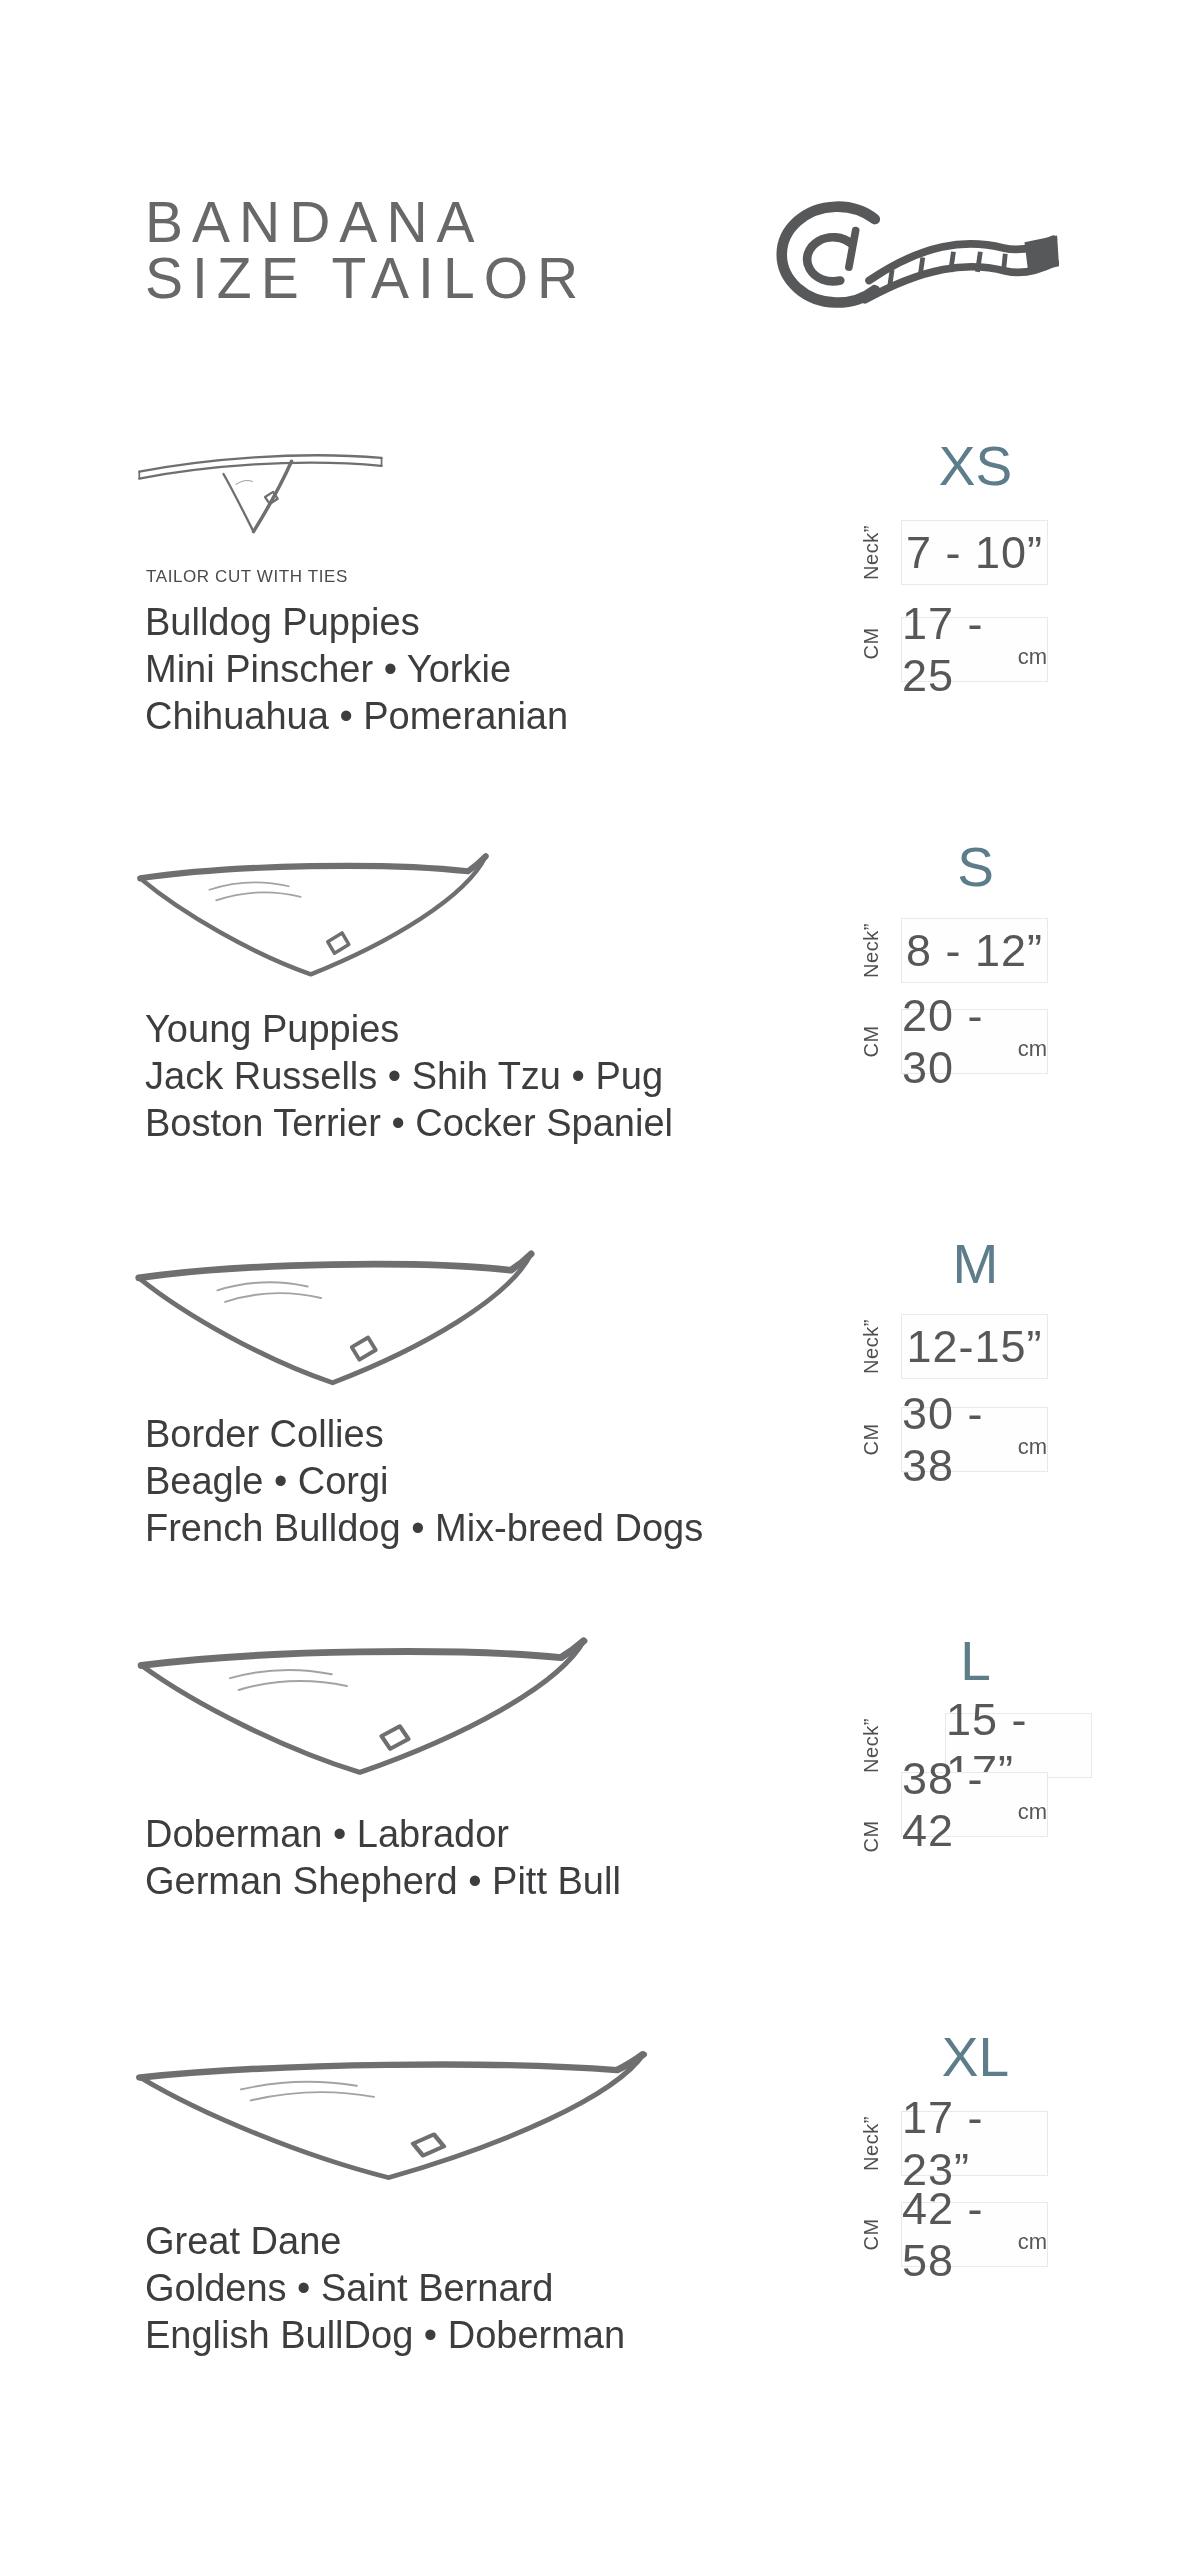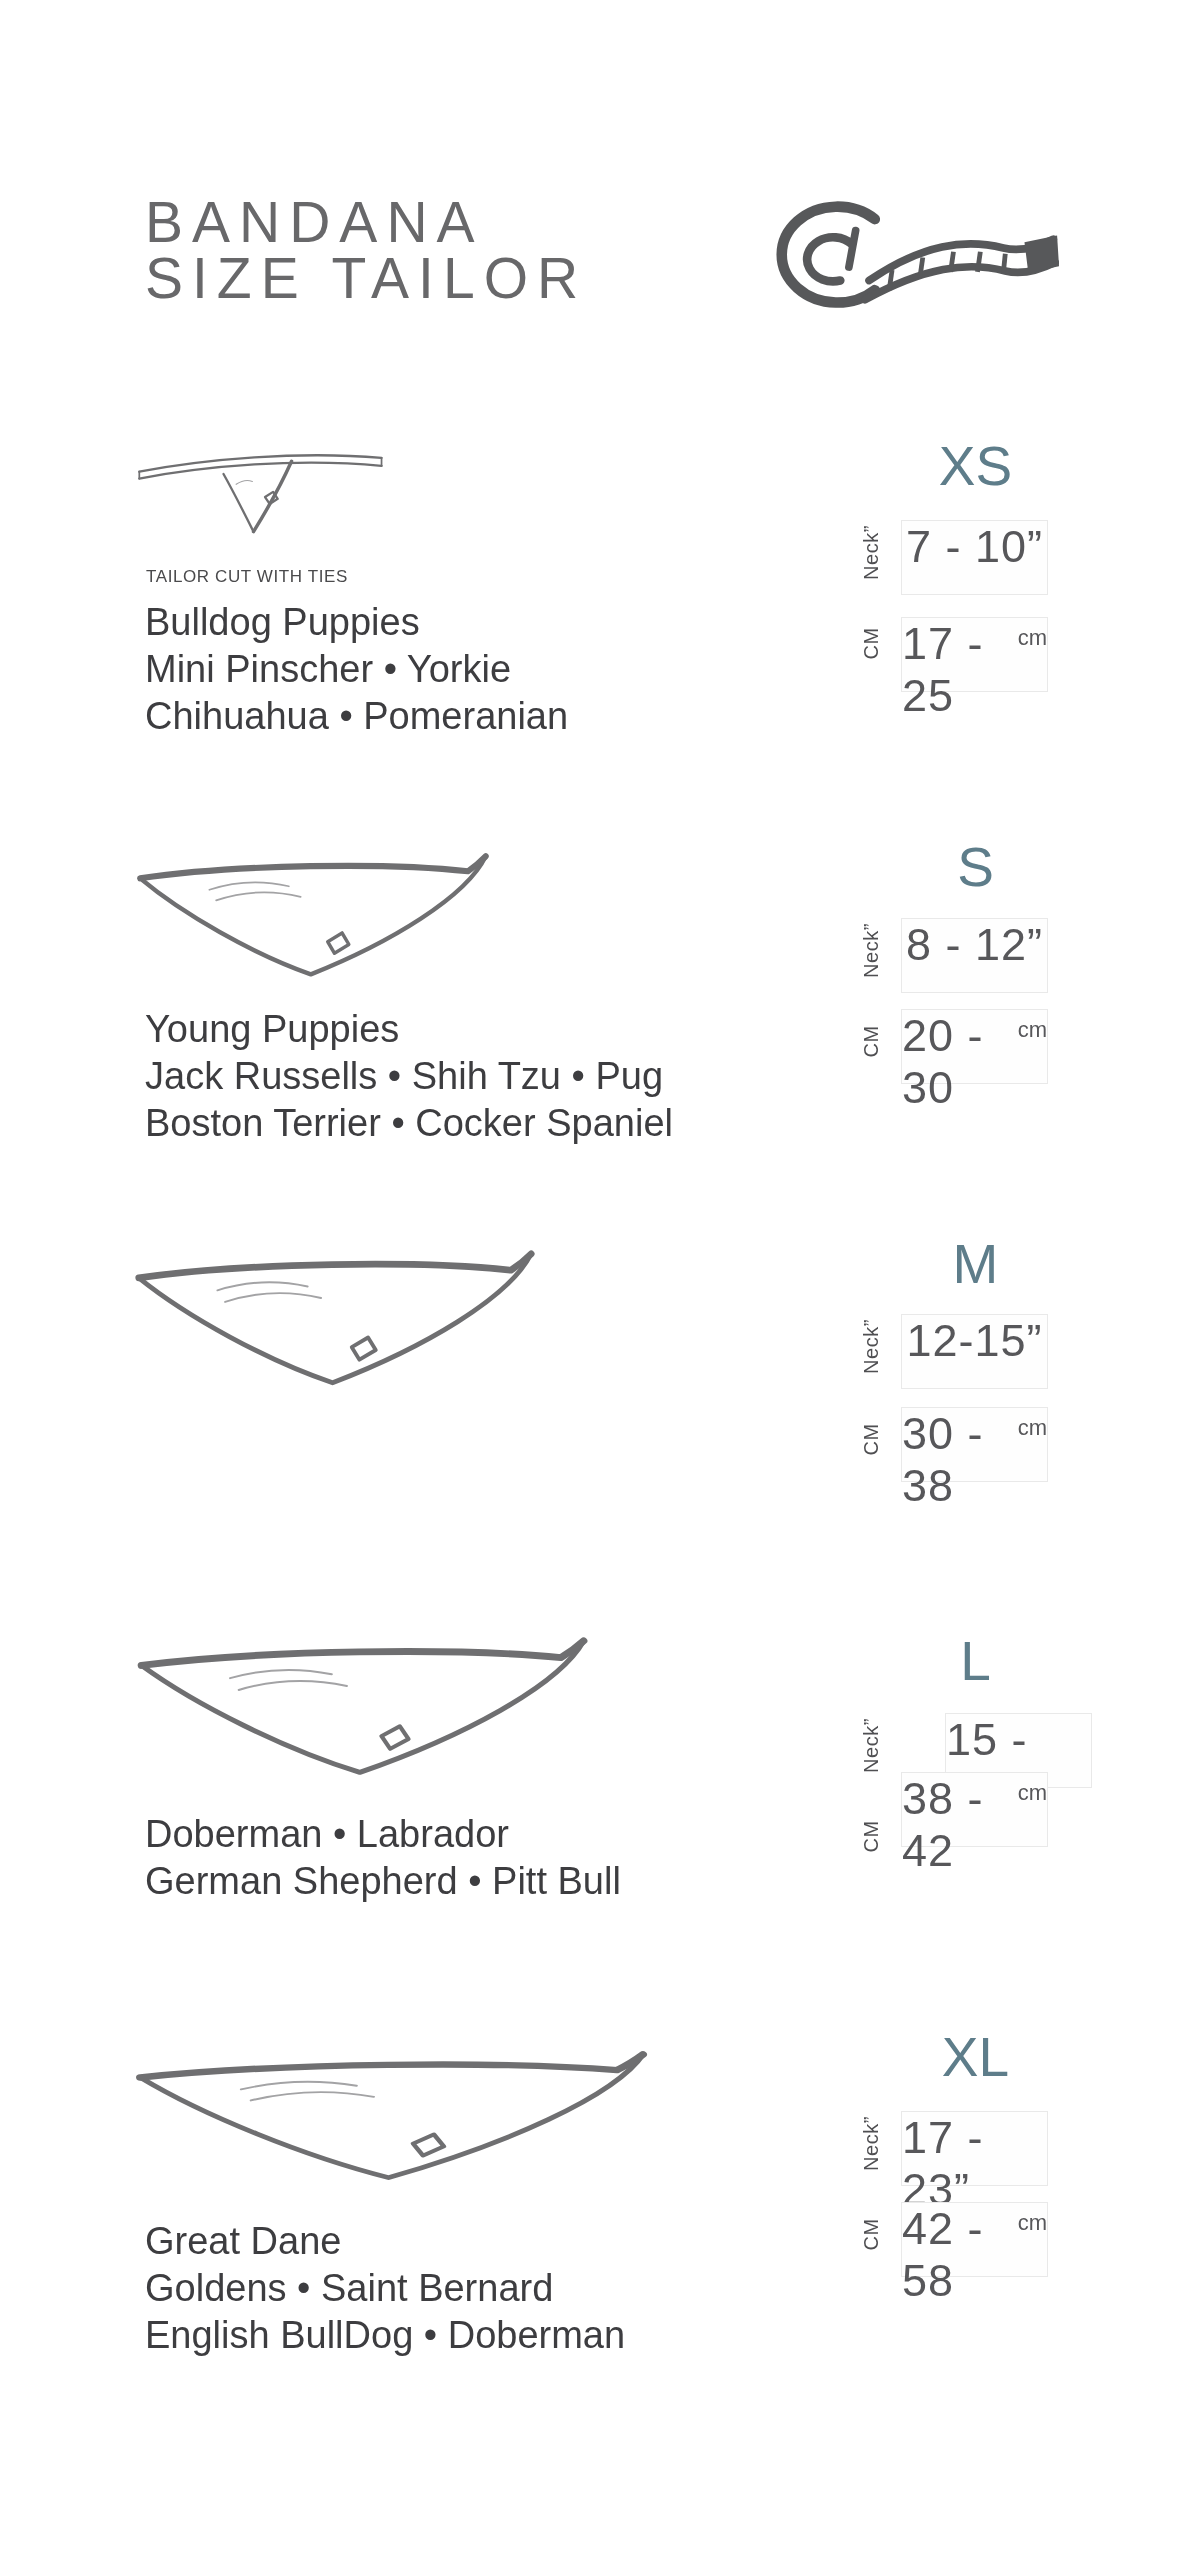--- a/index.html
+++ b/index.html
@@ -46,26 +46,26 @@
   
   .size-label{
     left:901px; width:149px;
     text-align:center;
     font-size:55px;
     line-height:56px;
     color:#5e7d8a;
     font-weight:400;
   }
   .value-box{
-    left:901px; width:147px; height:75px;
+    left:901px; width:147px; height:65px;
     background:#fefefe;
     border:1px solid #e9e9e9;
     box-sizing:border-box;
     display:flex;
-    align-items:flex-start;
+    align-items:center;
     justify-content:center;
     font-size:45px;
     color:#57575a;
     letter-spacing:1px;
   }
   .cm-suffix{
     font-size:22px;
     letter-spacing:0;
     margin-left:2px;
     position:relative;
@@ -167,20 +167,25 @@
 
   <div class="abs art" style="left:133px; top:1248px;">
     <svg width="403" height="154" viewBox="0 0 420 160" preserveAspectRatio="none">
       <path class="stroke" stroke-width="5" d="M415,6 C392,52 302,104 208,140 C140,117 57,72 6,31"></path>
       <path class="stroke" stroke-width="7" d="M6,31 C120,15 300,13 394,23 Q406,15 415,6"></path>
       <path class="stroke" stroke-width="4" d="M228,103 l17,-10 l8,13 l-17,10 z"></path>
       <path class="detail" stroke-width="2" d="M88,44 C120,34 150,33 182,40"></path>
       <path class="detail" stroke-width="2" d="M96,56 C130,45 162,44 196,52"></path>
     </svg>
   </div>
+  <div class="abs breeds" style="top:1411px;">
+    <div>Border Collies</div>
+    <div>Beagle • Corgi</div>
+    <div>French Bulldog • Mix-breed Dogs</div>
+  </div>
   <div class="abs size-label" style="top:1236px;">M</div>
   <div class="abs unit" style="left:839px; top:1314px;">Neck”</div>
   <div class="abs value-box" style="top:1314px;">
     <span>12-15”</span>
   </div>
   <div class="abs unit" style="left:839px; top:1407px;">CM</div>
   <div class="abs value-box" style="top:1407px;">
     <span>30 - 38</span>
       <span class="cm-suffix">cm</span>
   </div>

